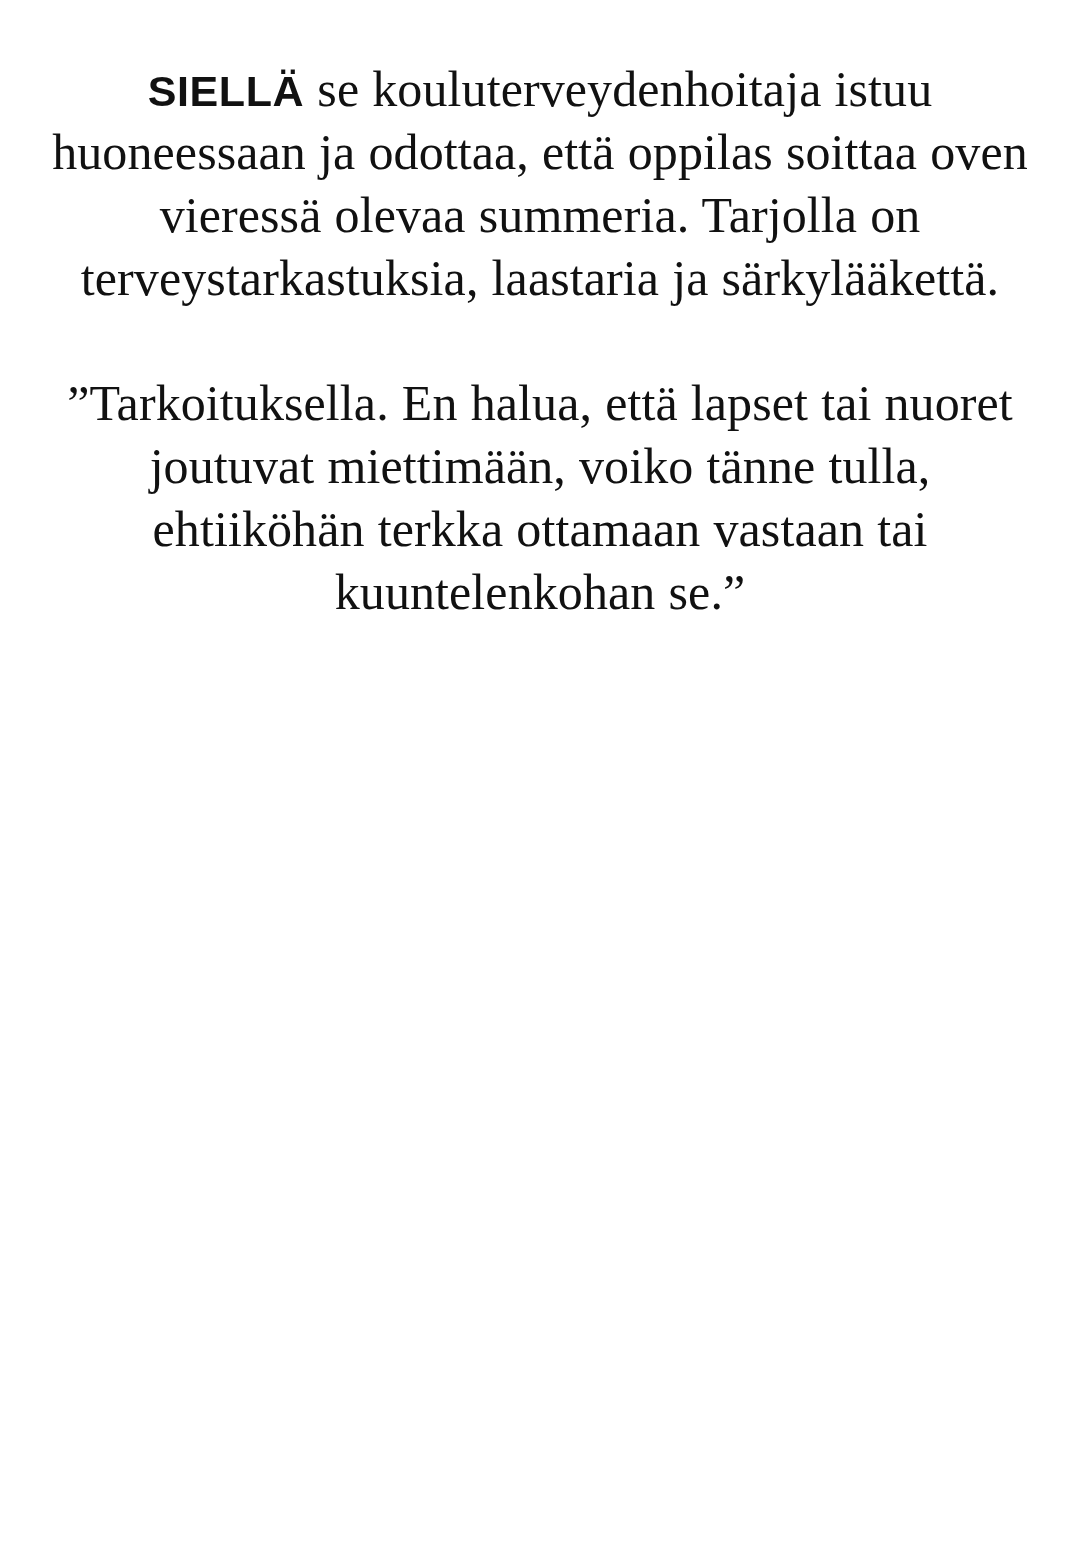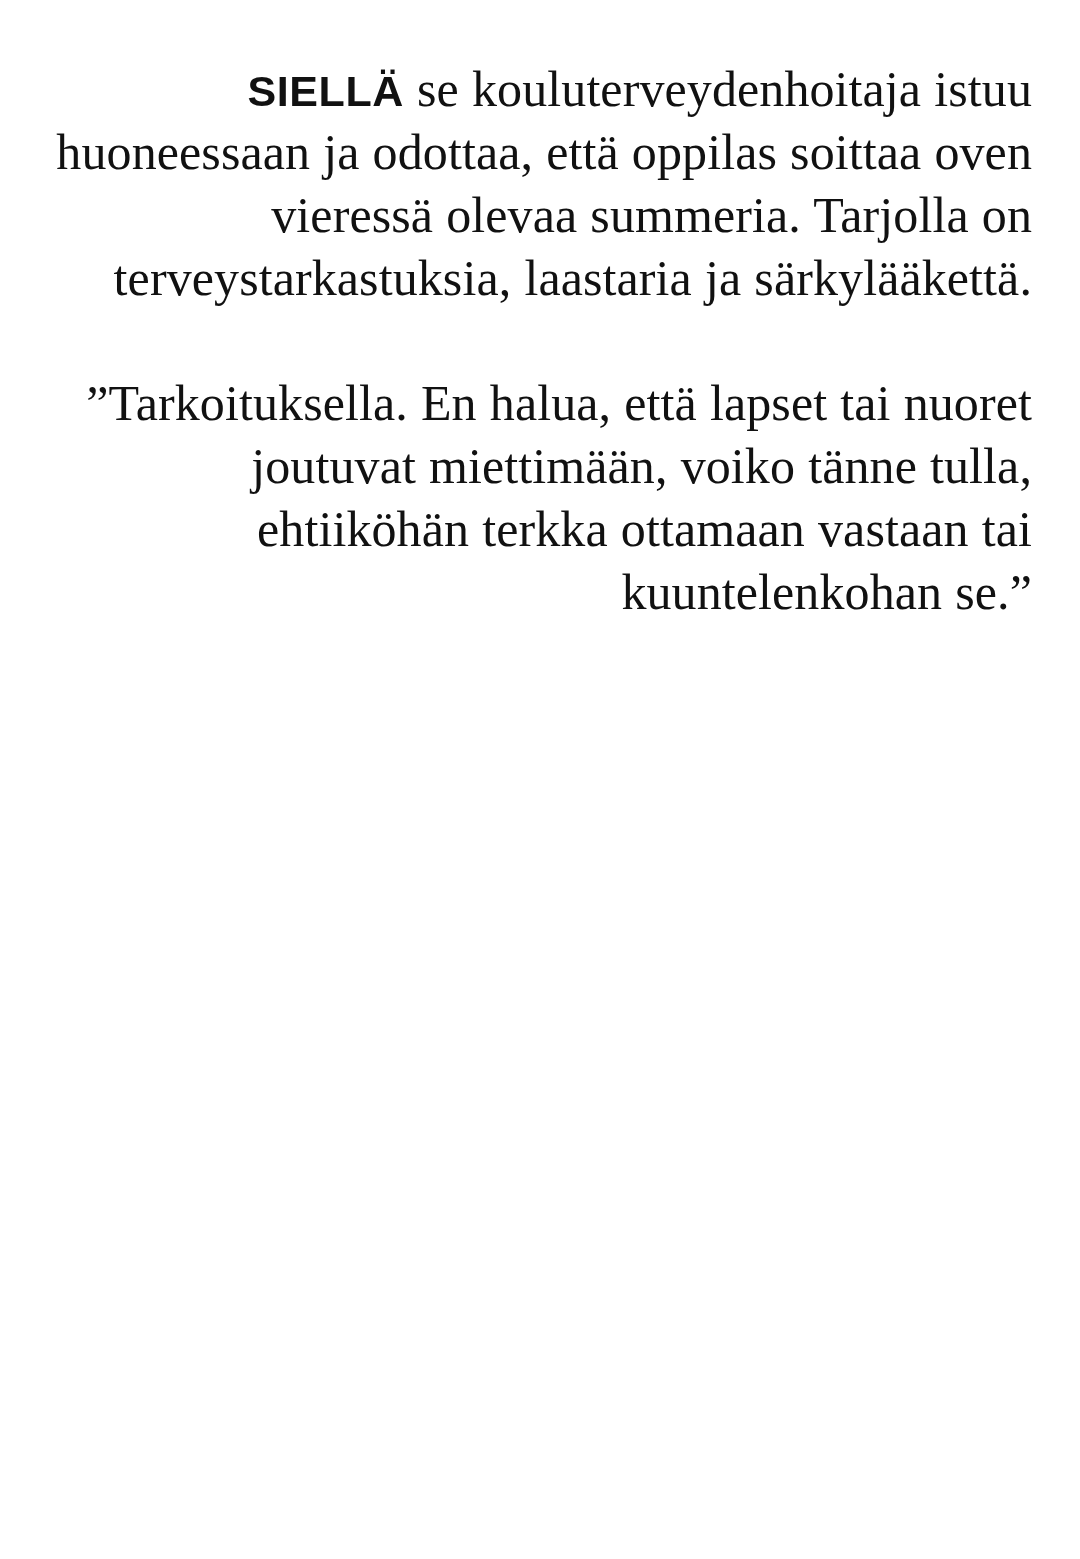--- a/index.html
+++ b/index.html
@@ -17,21 +17,21 @@
   .article {
     box-sizing: border-box;
     width: 1080px;
     padding: 58px 48px 40px 48px;
   }
   .para {
     font-size: 50px;
     line-height: 1.26;
     margin: 0 0 62px 0;
     letter-spacing: 0.1px;
-    text-align: right;
+    text-align: center;
     word-spacing: 0.5px;
   }
   .para:last-child {
     margin-bottom: 14px;
   }
   .lead-in {
     font-family: "Liberation Sans", "DejaVu Sans", sans-serif;
     font-weight: 700;
     font-size: 43px;
     letter-spacing: 0.6px;

